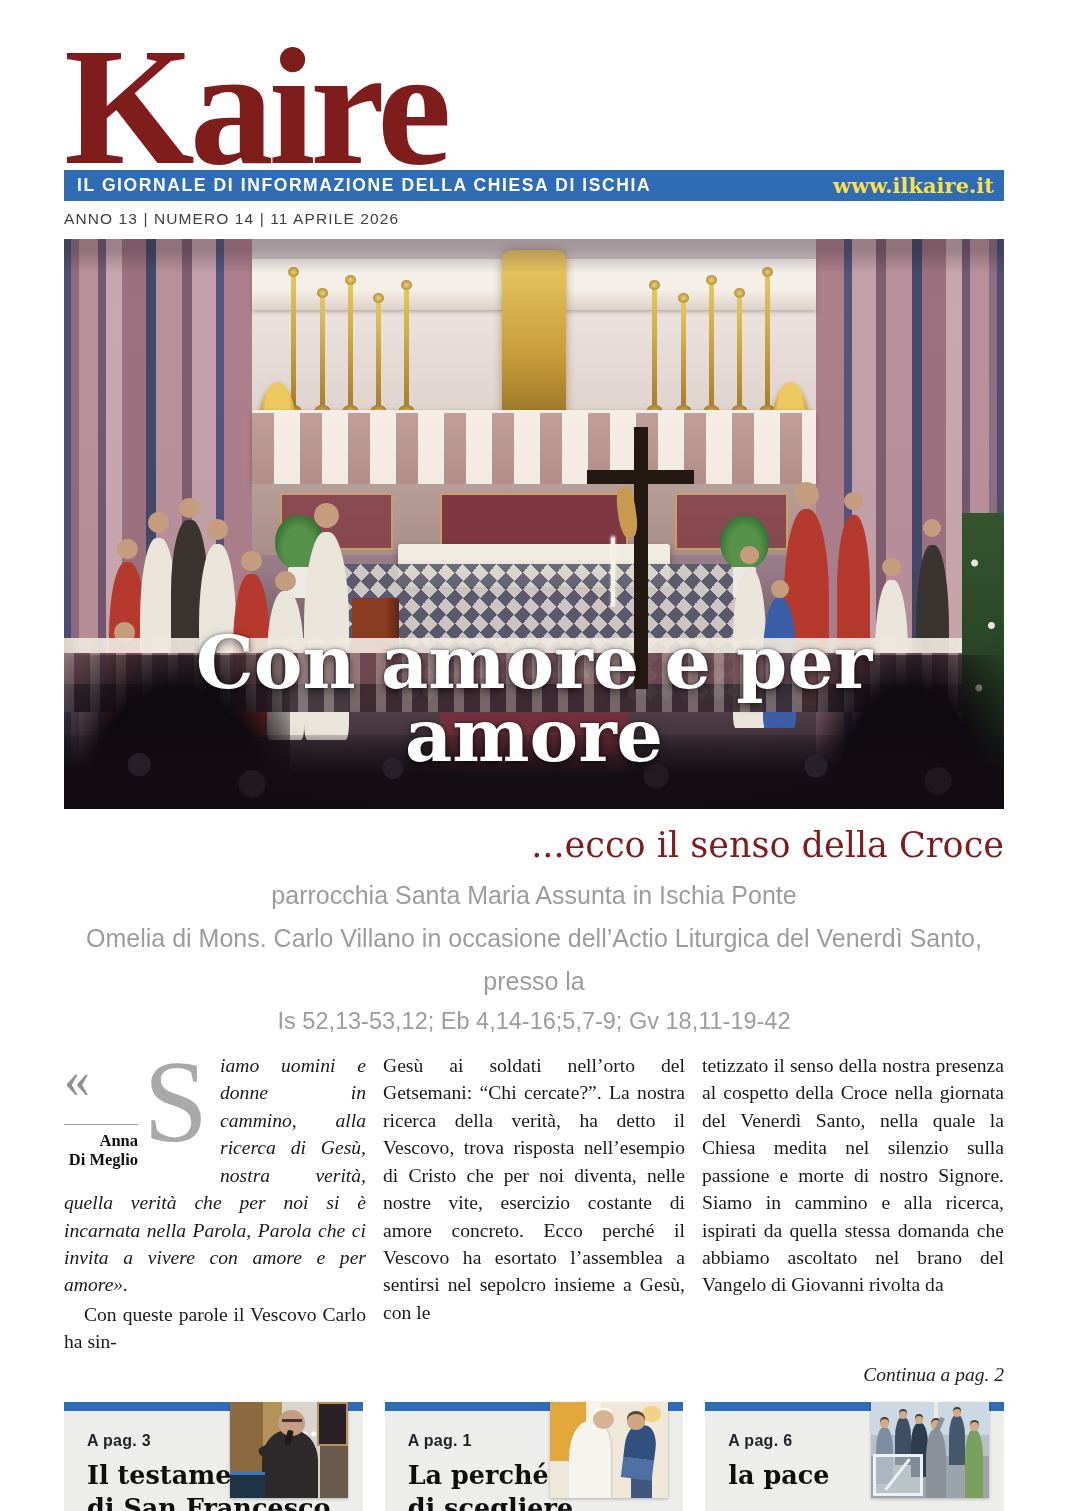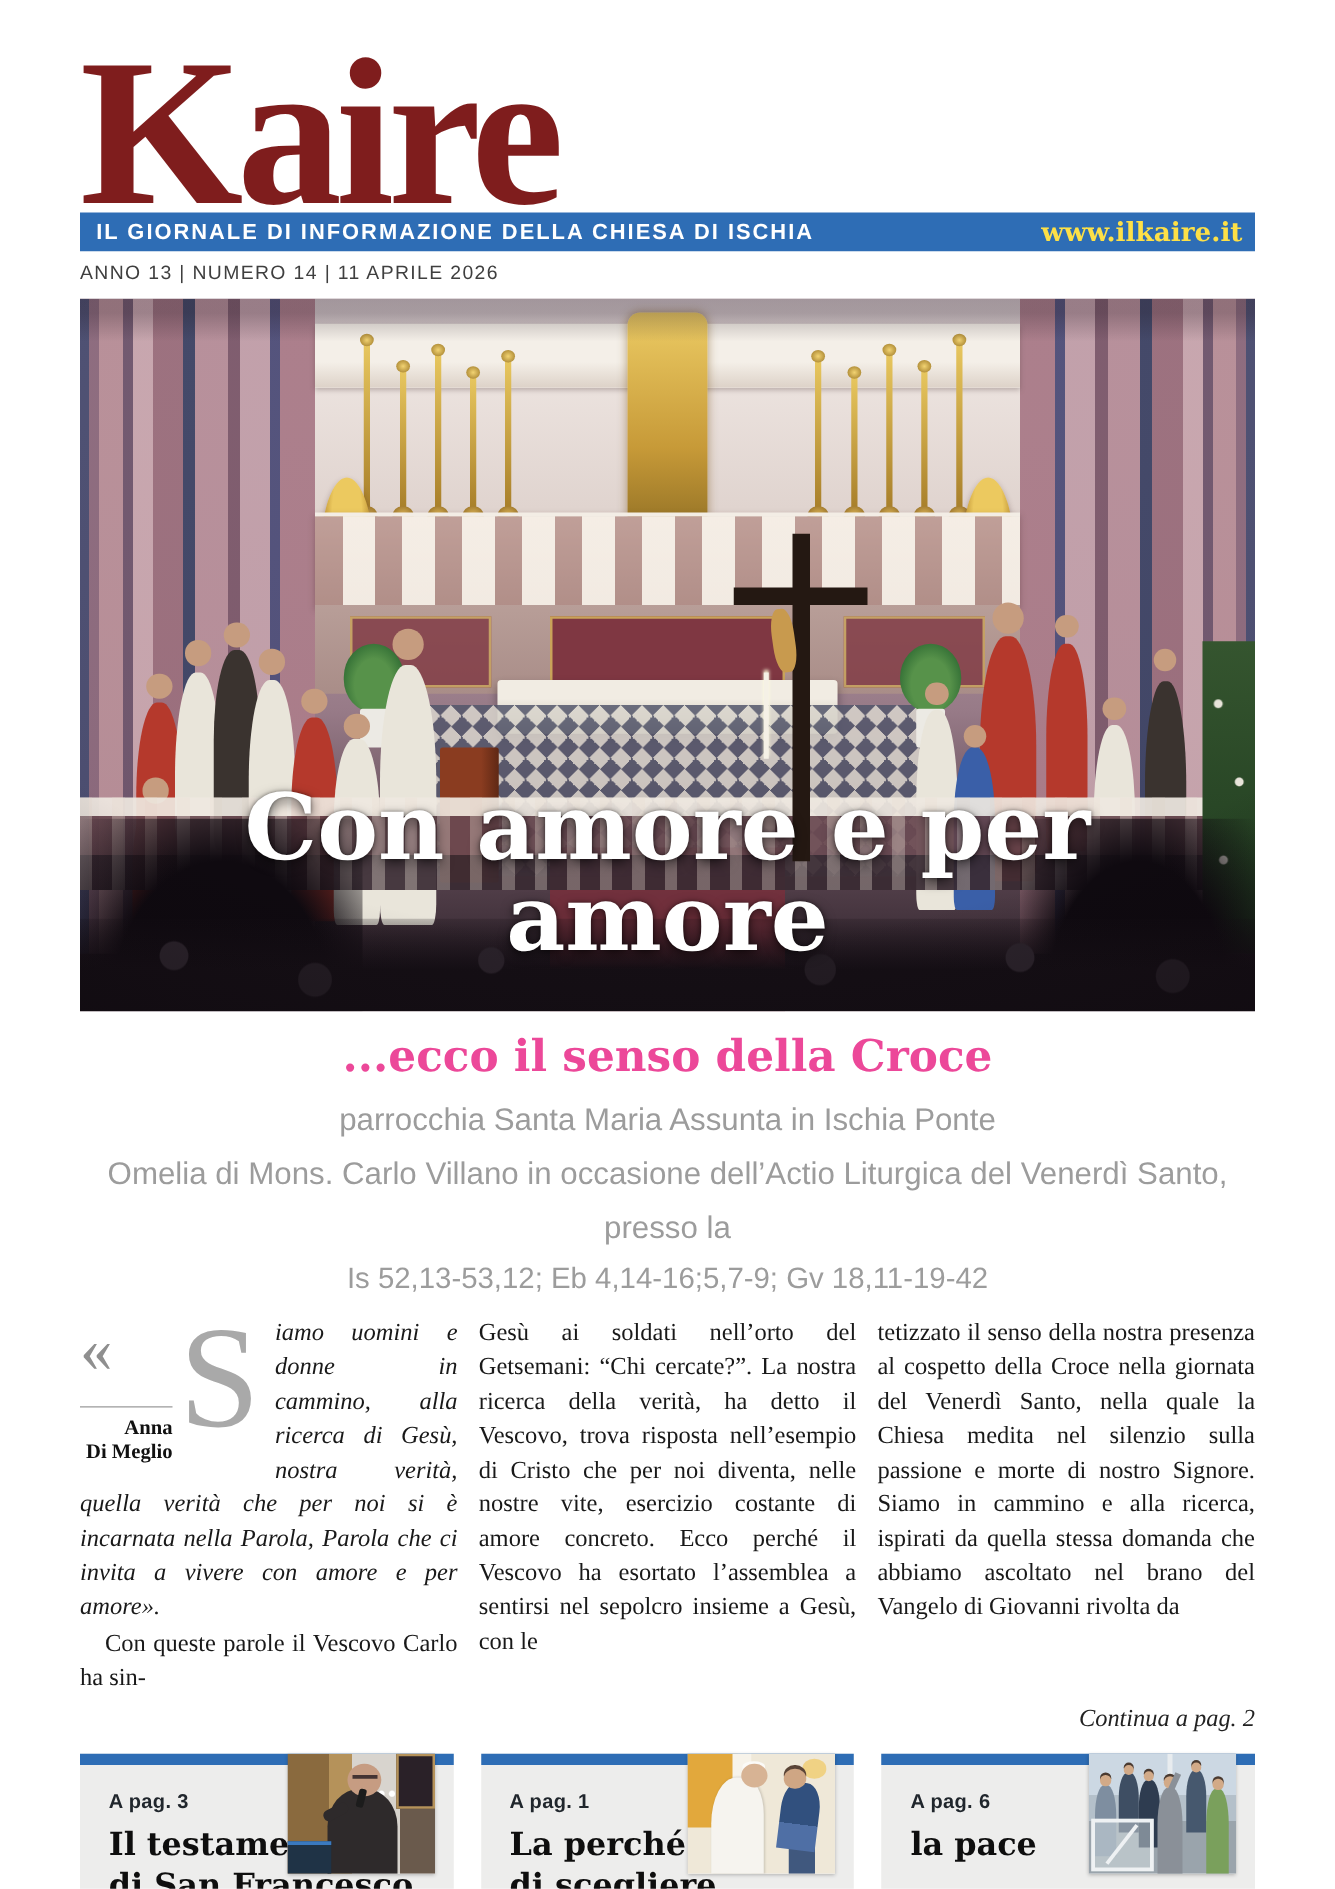--- a/index.html
+++ b/index.html
@@ -153,22 +153,22 @@
     linear-gradient(180deg,rgba(30,20,30,.25) 0 2%,rgba(0,0,0,0) 6%);}
   .hero-headline{
     left:0;right:0;bottom:6.5%;text-align:center;color:#fff;
     font-family:"DejaVu Serif","Liberation Serif",serif;font-weight:bold;
     font-size:73px;letter-spacing:0;line-height:1;
     text-shadow:0 3px 9px rgba(0,0,0,.6),0 0 3px rgba(0,0,0,.45);
   }
 
   
   .kicker{
-    margin-top:16px;text-align:center;color:#ec4899;
-    font-family:"DejaVu Serif","Liberation Serif",serif;font-weight:bold;font-size:35px;
+    margin-top:16px;text-align:right;color:#7f1d1d;
+    font-family:"DejaVu Serif","Liberation Serif",serif;font-weight:normal;font-size:35px;
   }
   .deck{margin-top:9px;text-align:center;color:#9c9c9c;font-size:25px;line-height:1.72;}
   .deck span{display:block;}
   .scripture{margin-top:5px;text-align:center;color:#9c9c9c;font-size:23.5px;}
 
   
   .article{
     margin-top:17px;display:grid;grid-template-columns:1fr 1fr 1fr;gap:17px;
     font-family:"Liberation Serif",serif;font-size:19.6px;line-height:1.4;
     text-align:justify;color:#191919;min-height:160px;

